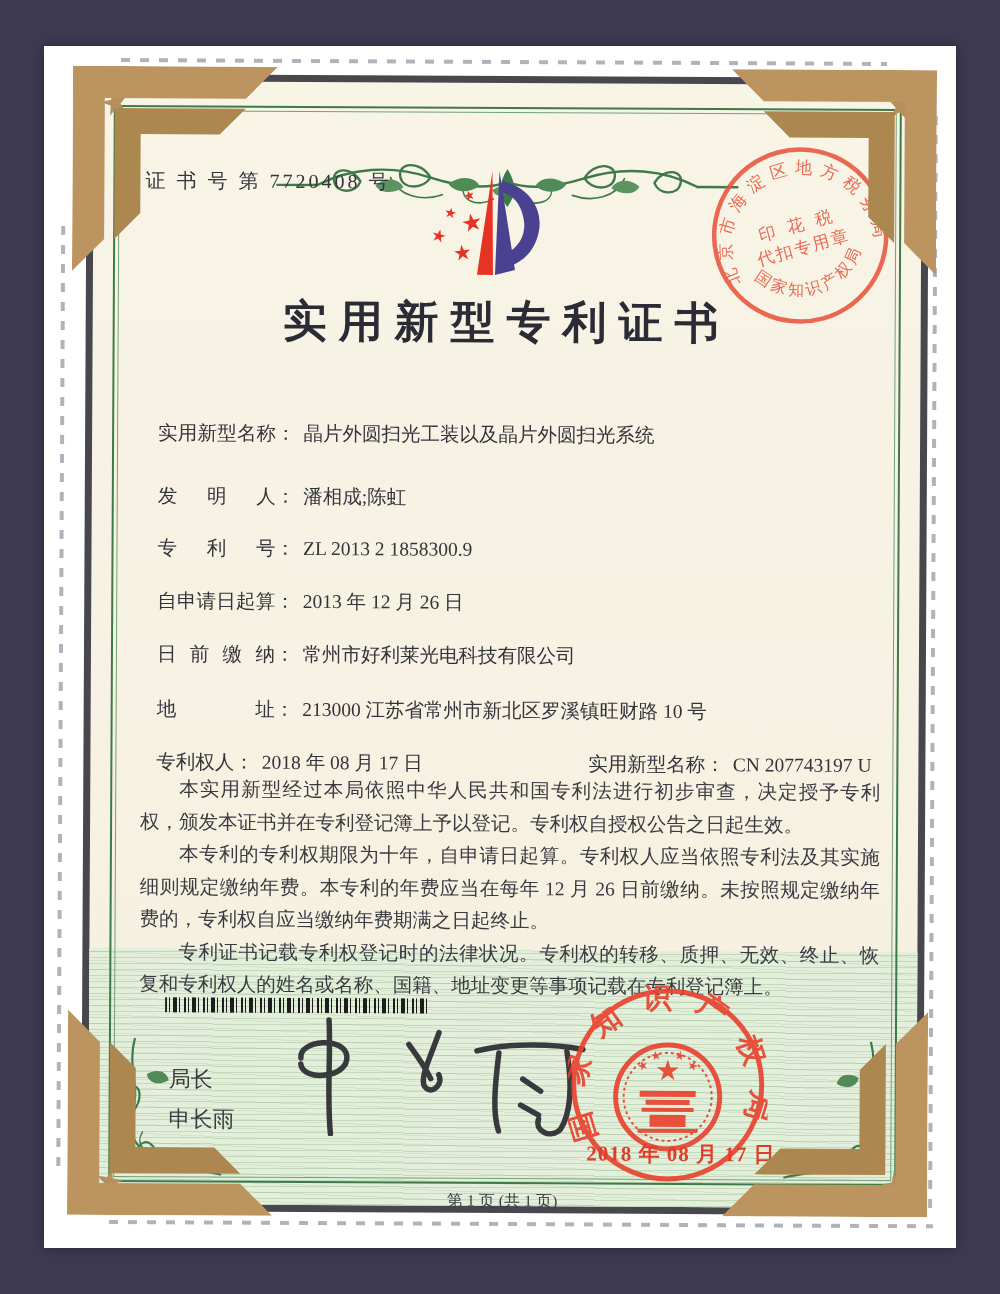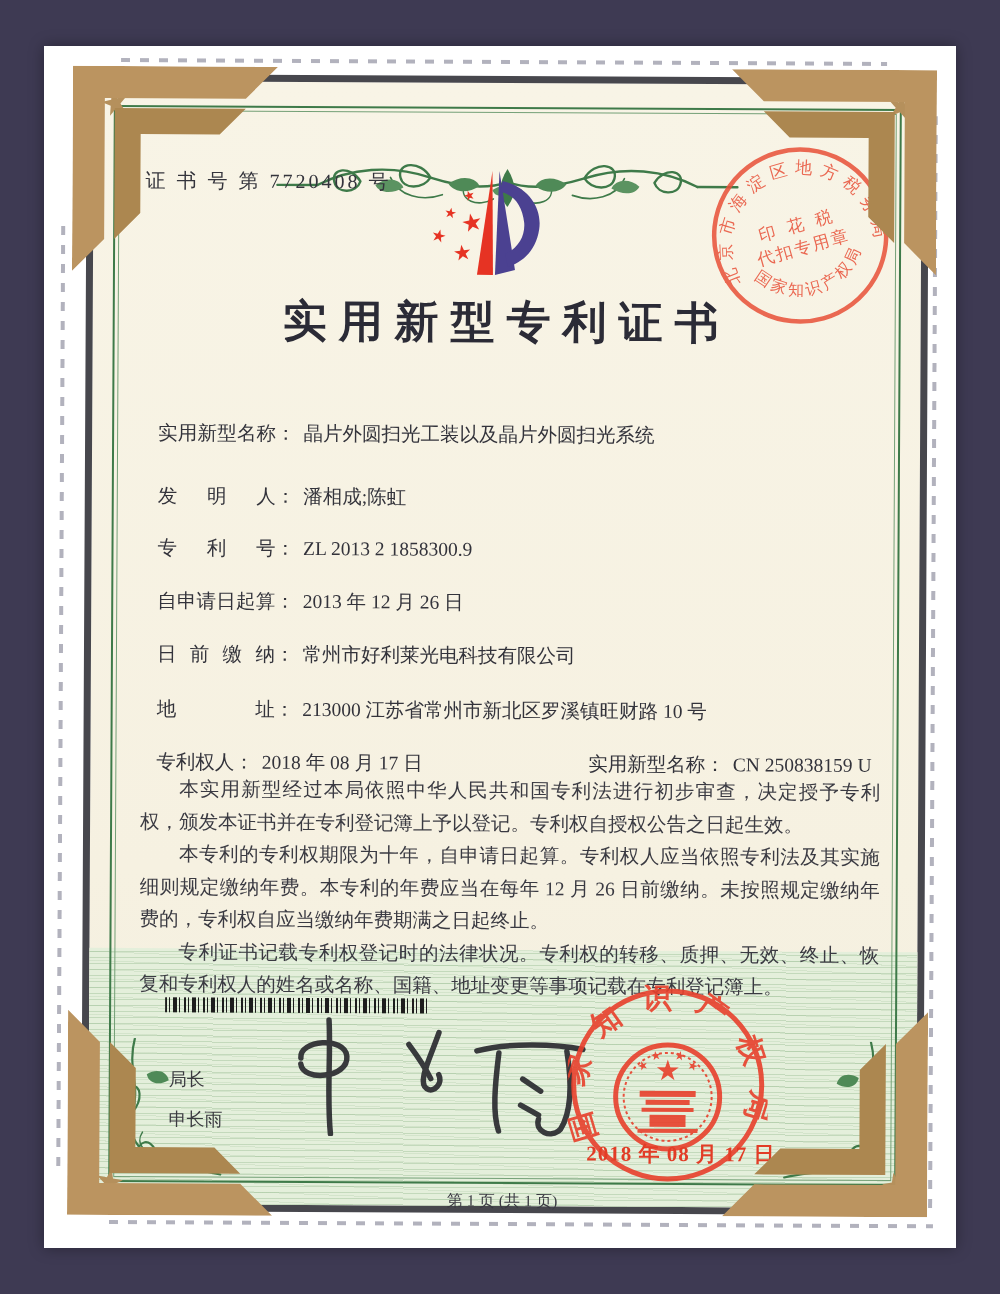--- a/index.html
+++ b/index.html
@@ -69,21 +69,21 @@
   .grant-row{position:absolute;left:16px;font-size:19.5px;white-space:nowrap;}
   .grant-right{position:absolute;left:432px;top:0;}
   .paras{position:absolute;left:50px;top:692px;width:740px;font-size:19.5px;line-height:32.5px;color:#3a3a42;}
   .paras p{margin:0;text-indent:2em;text-align:justify;}
   .barcode{
     position:absolute;left:76px;top:916px;width:262px;height:15px;
     background:repeating-linear-gradient(90deg,
       #1d1d1d 0 2px,transparent 2px 4px,#1d1d1d 4px 5px,transparent 5px 8px,
       #1d1d1d 8px 12px,transparent 12px 14px,#1d1d1d 14px 15px,transparent 15px 19px);
   }
-  .signer{position:absolute;left:80px;top:978px;font-size:18px;color:#3a3a40;line-height:40px;}
+  .signer{position:absolute;left:80px;top:978px;font-size:22px;color:#3a3a40;line-height:40px;}
   .signature{position:absolute;left:192px;top:934px;}
   .office-seal{position:absolute;left:479px;top:901px;opacity:.9;}
   .seal-date{position:absolute;left:498px;top:1056px;font-size:21px;color:#e23c26;letter-spacing:1px;font-weight:bold;}
   .footer{position:absolute;left:0;top:1108px;width:100%;text-align:center;font-size:16px;color:#3a3a42;}
   .tax-seal{position:absolute;left:612px;top:56px;transform:rotate(-16deg);opacity:.85;}
 </style>
 </head>
 <body>
 
 <div class="sheet"></div>
@@ -162,21 +162,21 @@
 
     <div class="body-block">
       <div class="field-row" style="top:8px"><span class="flabel">实用新型名称</span><span class="fcolon">：</span><span>晶片外圆扫光工装以及晶片外圆扫光系统</span></div>
       <div class="field-row" style="top:71px"><span class="flabel">发明人</span><span class="fcolon">：</span><span>潘相成;陈虹</span></div>
       <div class="field-row" style="top:123px"><span class="flabel">专利号</span><span class="fcolon">：</span><span>ZL 2013 2 1858300.9</span></div>
       <div class="field-row" style="top:176px"><span class="flabel">自申请日起算</span><span class="fcolon">：</span><span>2013 年 12 月 26 日</span></div>
       <div class="field-row" style="top:229px"><span class="flabel">日前缴纳</span><span class="fcolon">：</span><span>常州市好利莱光电科技有限公司</span></div>
       <div class="field-row" style="top:284px"><span class="flabel">地址</span><span class="fcolon">：</span><span>213000 江苏省常州市新北区罗溪镇旺财路 10 号</span></div>
       <div class="grant-row" style="top:337px">
         <span>专利权人</span><span class="fcolon">：</span><span>2018 年 08 月 17 日</span>
-        <span class="grant-right"><span>实用新型名称</span><span class="fcolon">：</span><span>CN 250838159 U</span></span>
+        <span class="grant-right"><span>实用新型名称</span><span class="fcolon">：</span><span>CN 207743197 U</span></span>
       </div>
     </div>
 
     <div class="paras">
       <p>本实用新型经过本局依照中华人民共和国专利法进行初步审查，决定授予专利权，颁发本证书并在专利登记簿上予以登记。专利权自授权公告之日起生效。</p>
       <p>本专利的专利权期限为十年，自申请日起算。专利权人应当依照专利法及其实施细则规定缴纳年费。本专利的年费应当在每年 12 月 26 日前缴纳。未按照规定缴纳年费的，专利权自应当缴纳年费期满之日起终止。</p>
       <p>专利证书记载专利权登记时的法律状况。专利权的转移、质押、无效、终止、恢复和专利权人的姓名或名称、国籍、地址变更等事项记载在专利登记簿上。</p>
     </div>
 
     <div class="barcode"></div>

